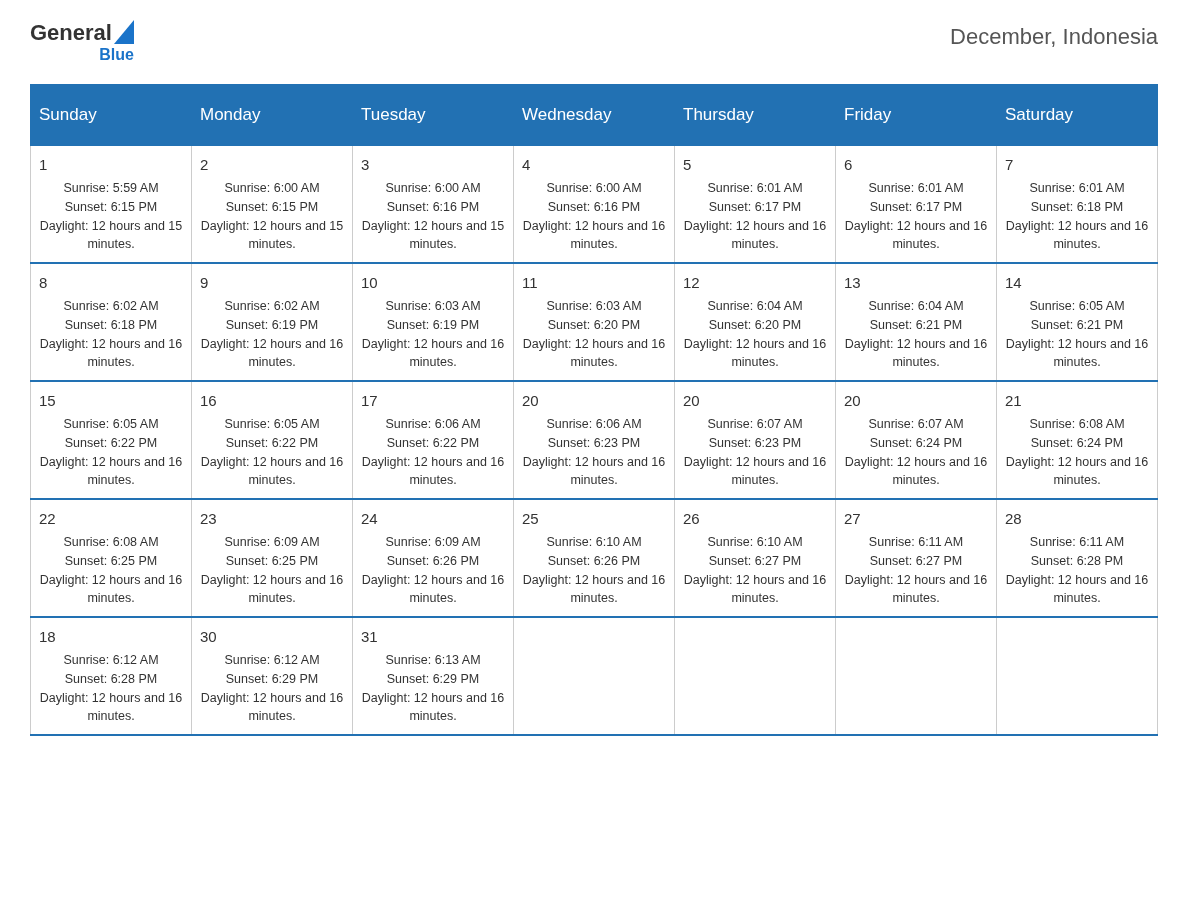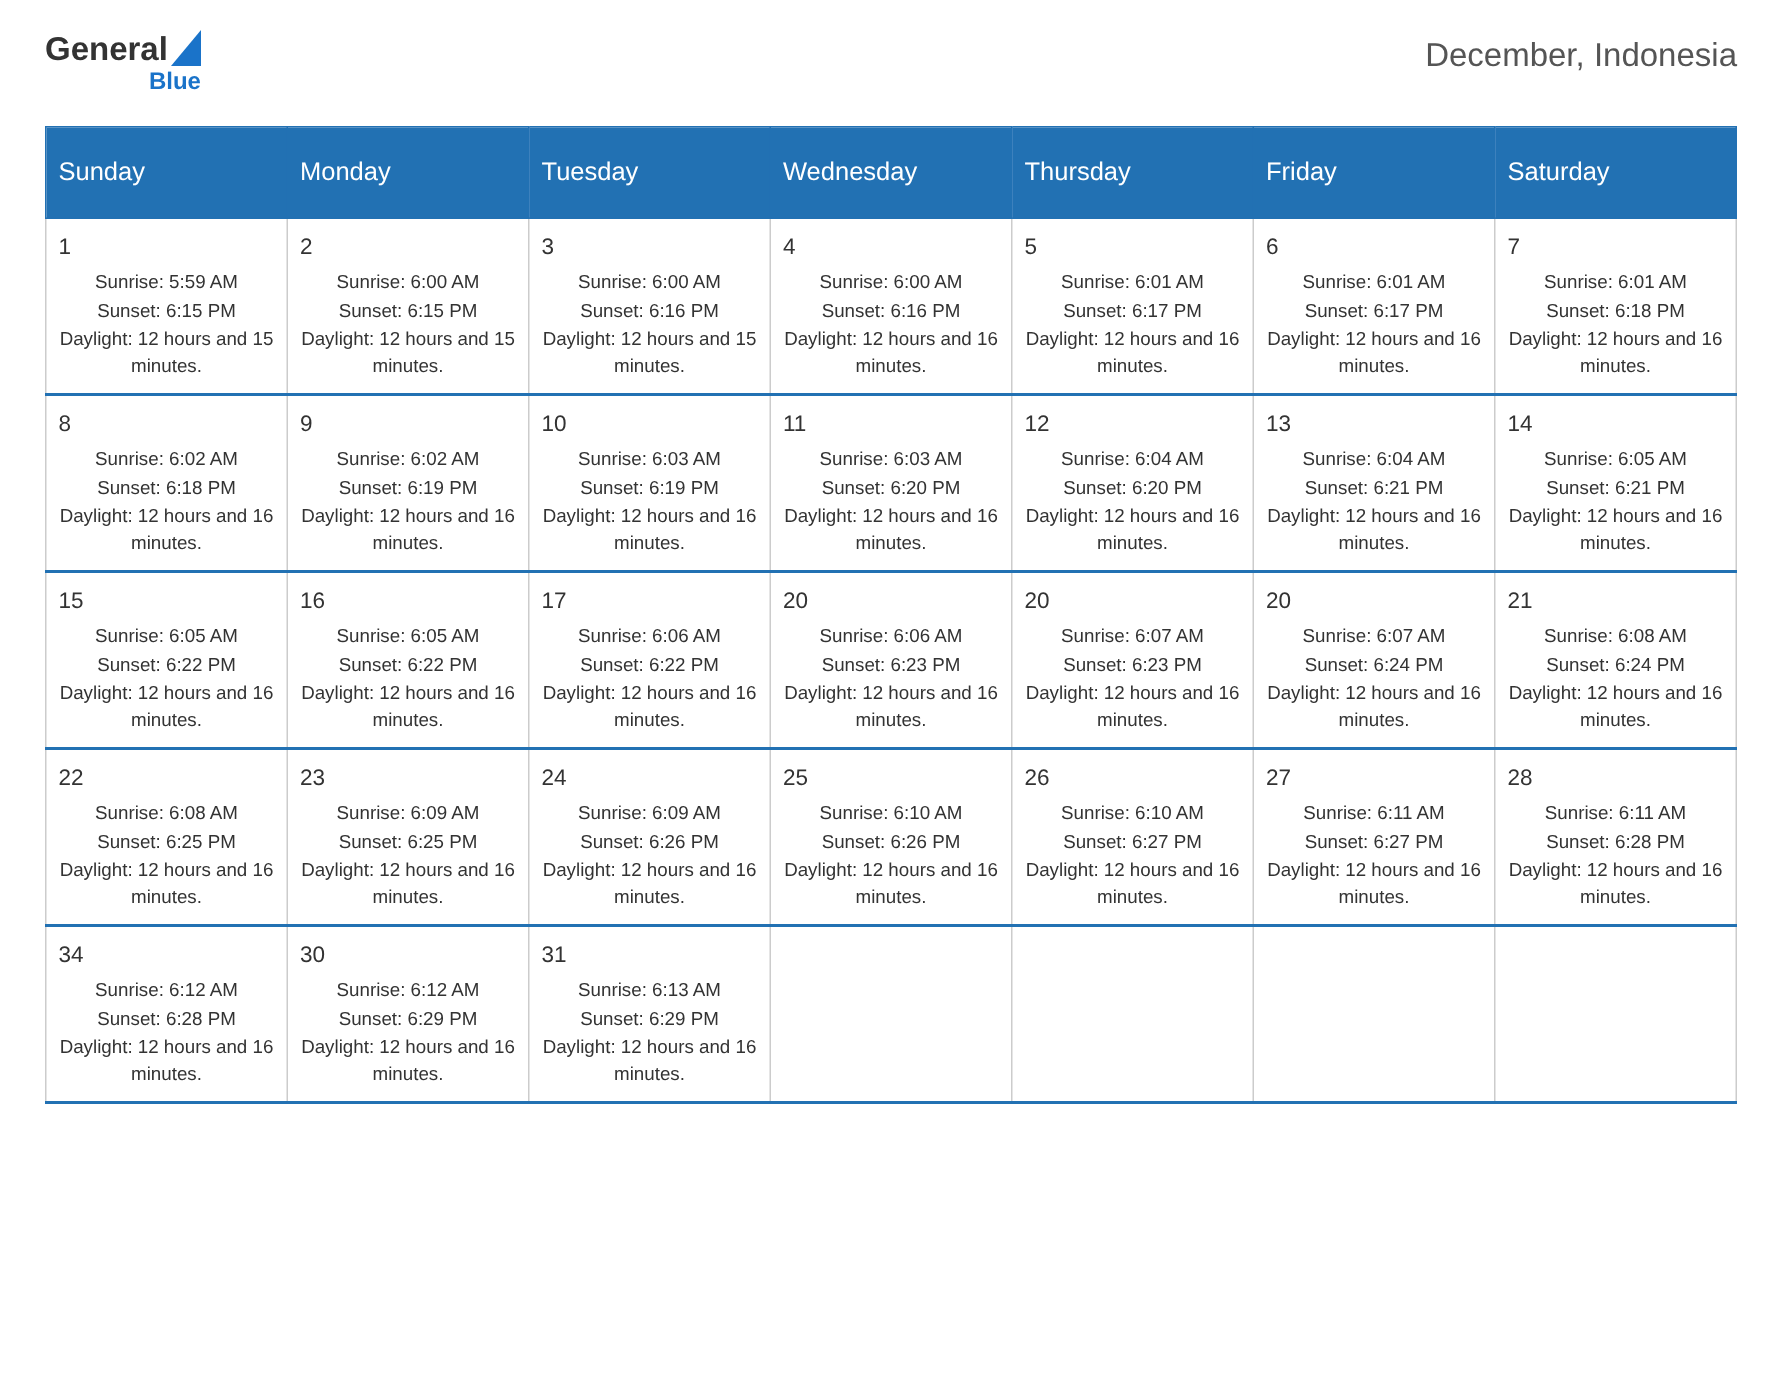--- a/index.html
+++ b/index.html
@@ -246,21 +246,21 @@
           <span class="day-number">27</span>
           <div class="day-info">Sunrise: 6:11 AM<br>Sunset: 6:27 PM<br>Daylight: 12 hours and 16 minutes.</div>
         </td>
         <td>
           <span class="day-number">28</span>
           <div class="day-info">Sunrise: 6:11 AM<br>Sunset: 6:28 PM<br>Daylight: 12 hours and 16 minutes.</div>
         </td>
       </tr>
       <tr>
         <td>
-          <span class="day-number">34</span>
+          <span class="day-number">18</span>
           <div class="day-info">Sunrise: 6:12 AM<br>Sunset: 6:28 PM<br>Daylight: 12 hours and 16 minutes.</div>
         </td>
         <td>
           <span class="day-number">30</span>
           <div class="day-info">Sunrise: 6:12 AM<br>Sunset: 6:29 PM<br>Daylight: 12 hours and 16 minutes.</div>
         </td>
         <td>
           <span class="day-number">31</span>
           <div class="day-info">Sunrise: 6:13 AM<br>Sunset: 6:29 PM<br>Daylight: 12 hours and 16 minutes.</div>
         </td>

